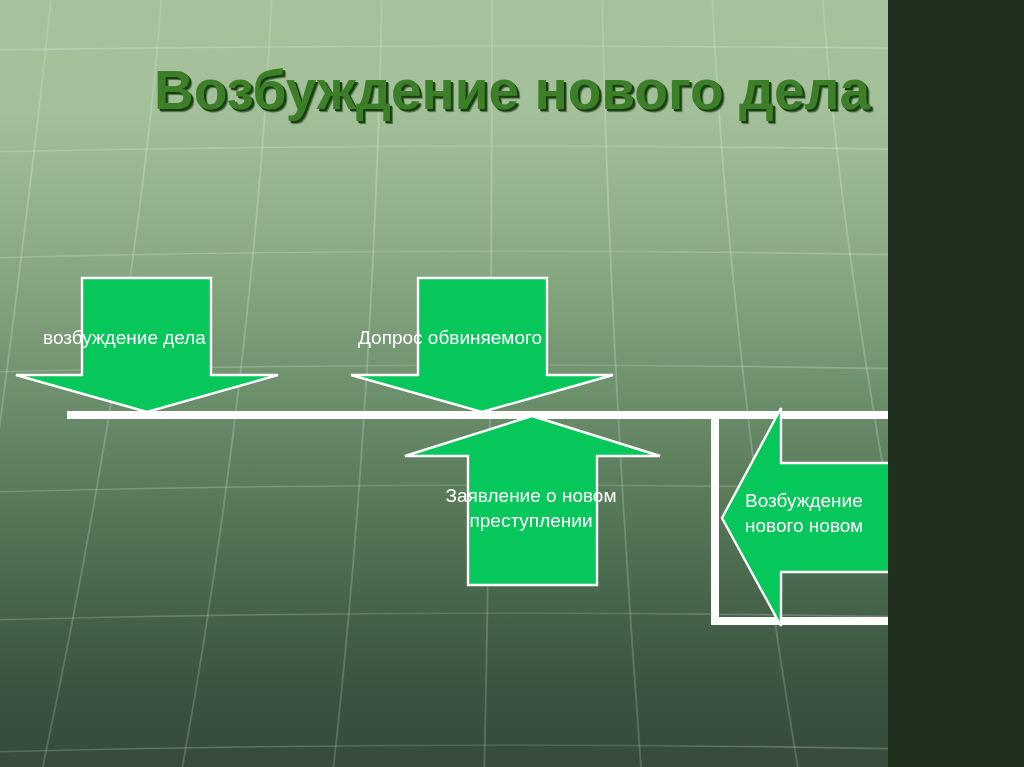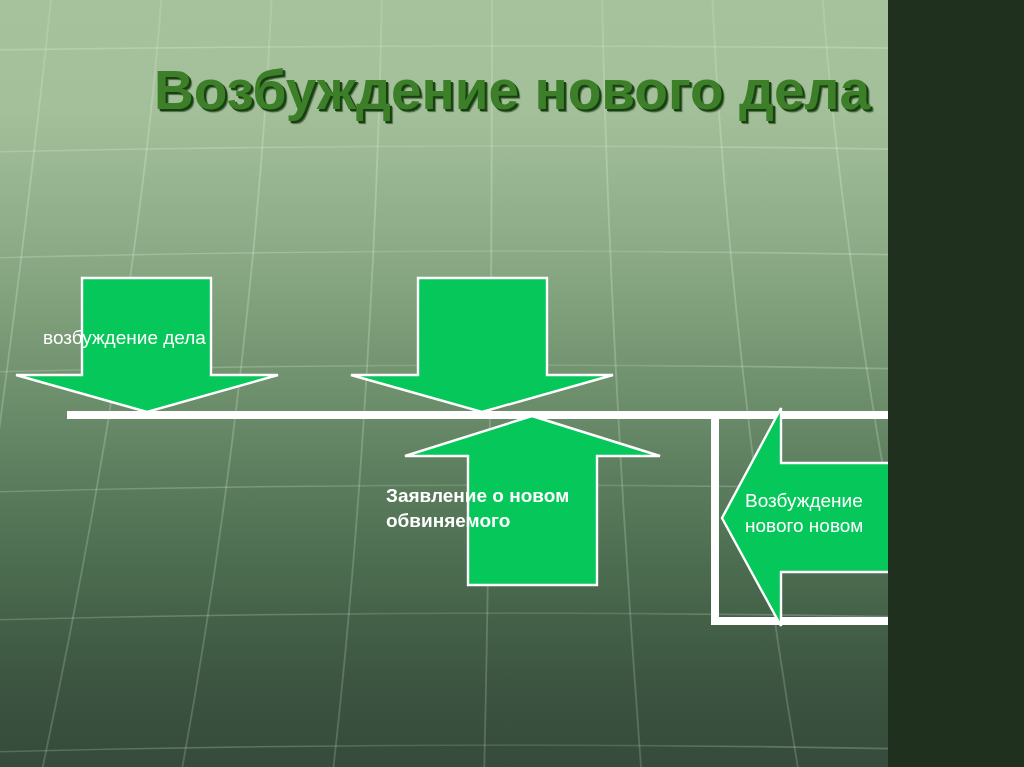--- a/index.html
+++ b/index.html
@@ -64,23 +64,22 @@
     color: #ffffff;
     font-size: 19px;
     line-height: 25px;
     white-space: nowrap;
   }
   #label-vozbuzhdenie-dela { left: 36px;  top: 325px; margin-left: 7px; }
   #label-dopros            { left: 358px; top: 325px; }
   #label-zayavlenie {
     left: 386px; top: 483px;
     width: 290px;
-    text-align: left;
+    text-align: center;
     white-space: normal;
-    font-weight: bold;
   }
   #label-novoe-delo {
     left: 745px; top: 488px;
     width: 210px;
     text-align: left;
     white-space: normal;
   }
 </style>
 </head>
 <body>
@@ -141,24 +140,25 @@
       <rect x="711" y="411" width="8" height="214" fill="#ffffff"></rect>
       <rect x="711" y="617" width="237" height="8" fill="#ffffff"></rect>
       <polygon points="944,608 968,621 944,634" fill="#ffffff"></polygon>
     </g>
 
     <polygon points="722,518 781,408 781,463 953,463 953,572 781,572 781,626" fill="#06c75a" stroke="#ffffff" stroke-width="2.4" stroke-linejoin="miter"></polygon>
   </svg>
 
   <div class="lbl" id="label-vozbuzhdenie-dela">возбуждение дела</div>
 
+  <div class="lbl" id="label-dopros">Допрос обвиняемого</div>
 
   <div class="lbl" id="label-zayavlenie">
     <span>Заявление о новом</span><br>
-    <span>обвиняемого</span>
+    <span>преступлении</span>
   </div>
 
   <div class="lbl" id="label-novoe-delo">
     <span>Возбуждение</span><br>
     <span>нового новом</span>
   </div>
 
 </div>
 
 </body></html>

